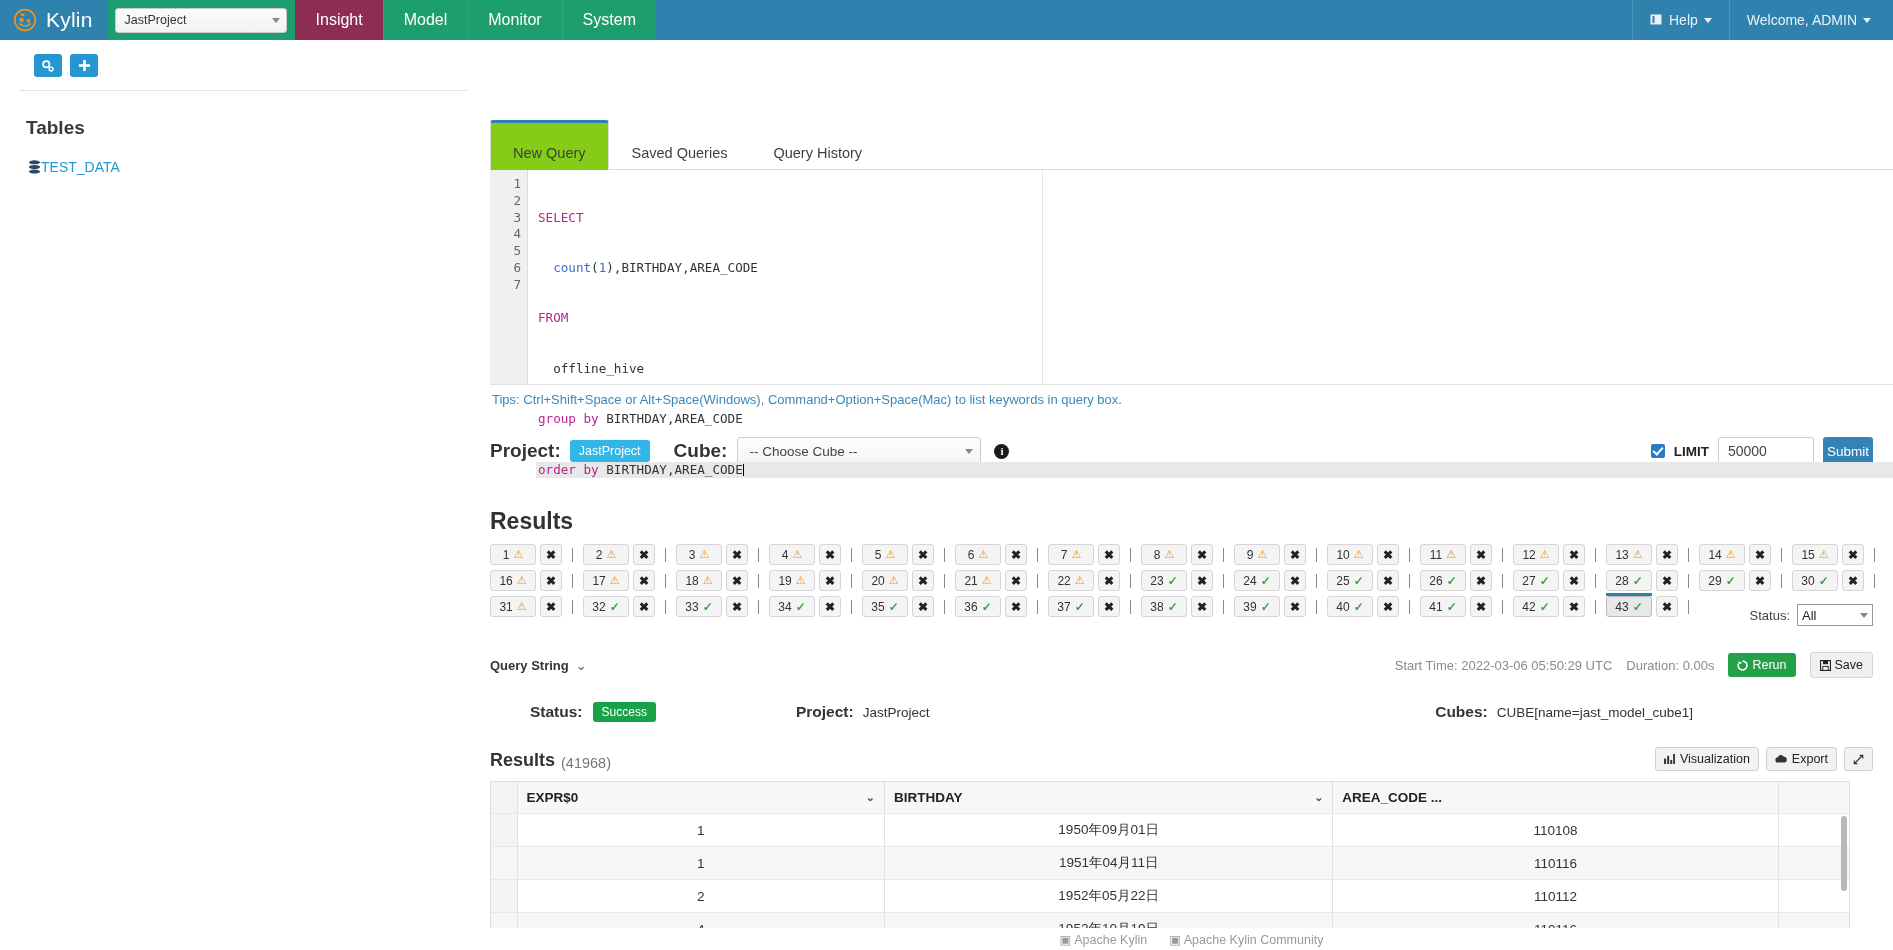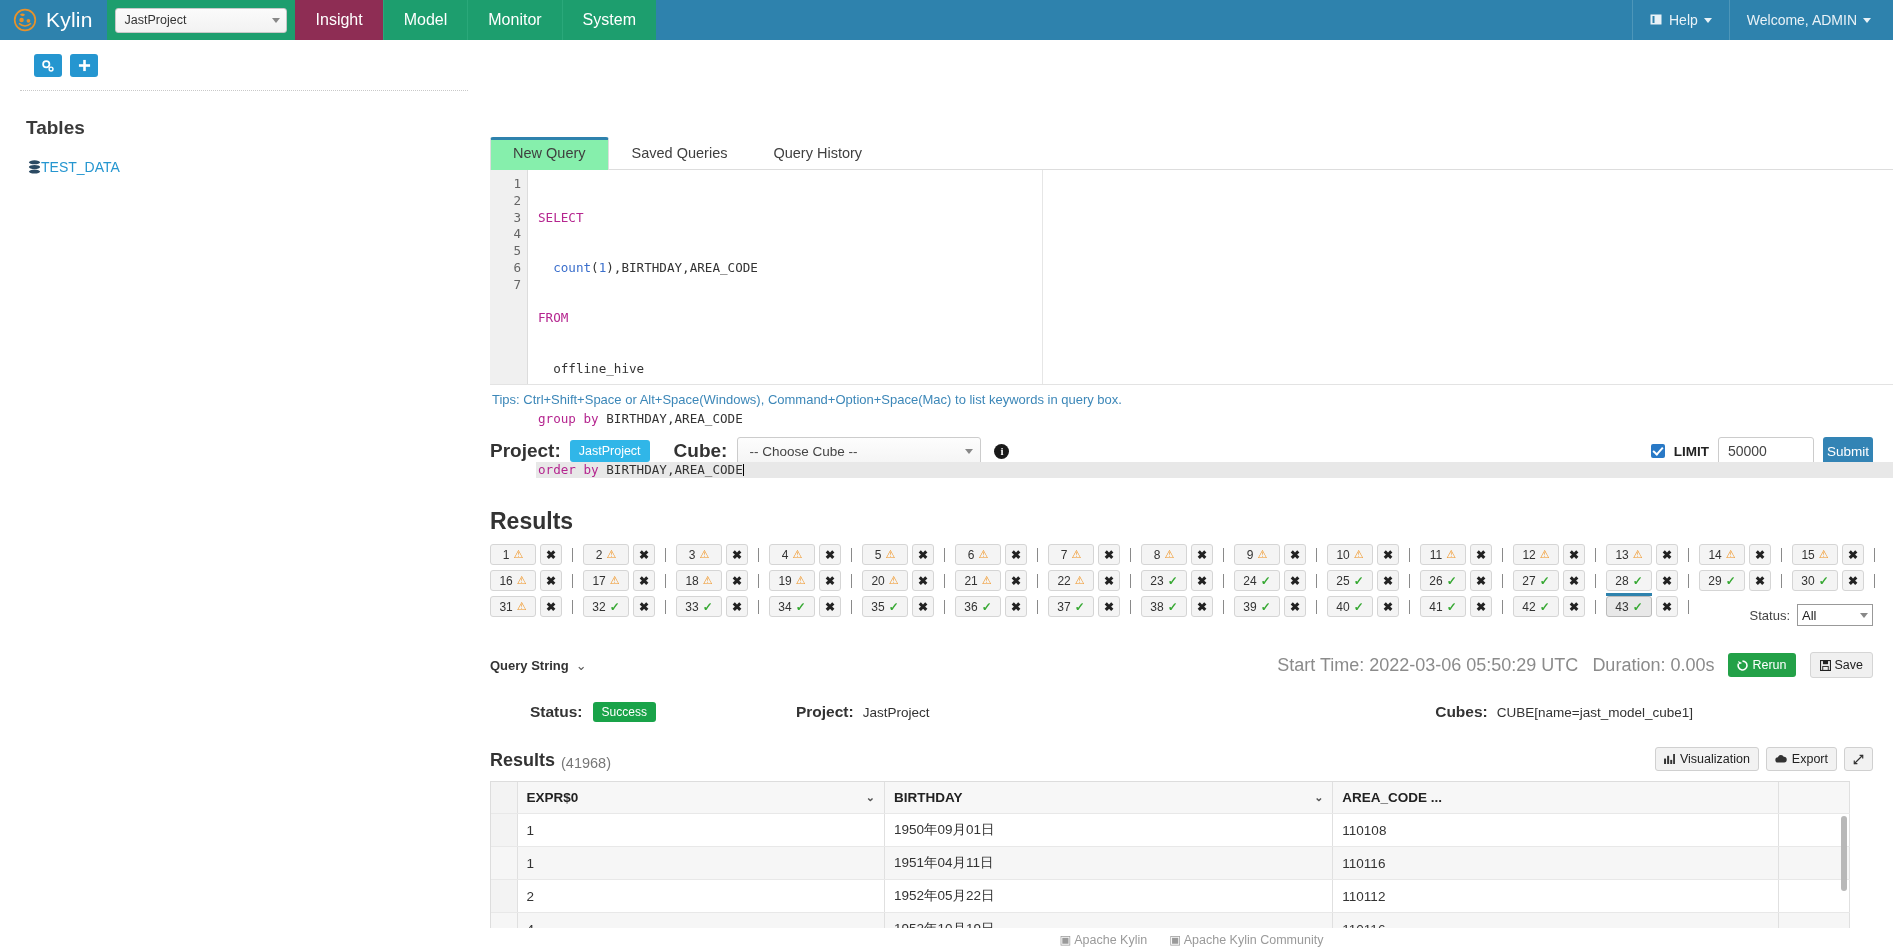--- a/index.html
+++ b/index.html
@@ -113,23 +113,23 @@
   }
   .qtab {
     padding: 7px 22px 8px 22px;
     font-size: 14.5px; color: #3f3f3f;
     border: 1px solid transparent;
     border-bottom: none;
     margin-bottom: -1px;
     line-height: 17px;
   }
   .qtab.active {
-    border-color: #ddd; background: #86efac;
+    border-color: #ddd; background: #84cc16;
     border-top: 3px solid #2e82ad;
-    padding-top: 5px;
+    padding-top: 22px;
     border-radius: 3px 3px 0 0;
   }
   
   .editor {
     height: 215px;
     border-bottom: 1px solid #e3e3e3;
     display: flex;
     font-family: "DejaVu Sans Mono", monospace;
     font-size: 12.6px;
     position: relative;
@@ -274,21 +274,21 @@
   .qs-row {
     display: flex; align-items: center;
     margin-top: 26px;
   }
   .qs-title { font-size: 13px; font-weight: bold; color: #333; }
   .chev2 { color: #555; font-size: 13px; margin-left: 7px; }
   .meta-right {
     margin-left: auto; display: flex; align-items: center; gap: 14px;
     padding-right: 20px;
   }
-  .meta-txt { color: #8b8b8b; font-size: 18px; }
+  .meta-txt { color: #8b8b8b; font-size: 13px; }
   .btn-rerun {
     background: #23a148; color: #fff; border-radius: 3px;
     padding: 5px 9px; font-size: 12.5px;
     display: flex; align-items: center; gap: 4px;
   }
   .btn-save {
     background: #f0f0f0; border: 1px solid #d5d5d5; color: #222;
     border-radius: 3px; padding: 5px 9px; font-size: 12.5px;
     display: flex; align-items: center; gap: 4px;
   }
@@ -313,21 +313,21 @@
   .tbl {
     margin-top: 10px; width: 1360px;
     border: 1px solid #ddd; border-right: none;
     border-collapse: collapse;
     position: relative;
   }
   .tbl table { border-collapse: collapse; width: 100%; }
   .tbl th, .tbl td {
     border-right: 1px solid #e0e0e0;
     border-bottom: 1px solid #e8e8e8;
-    text-align: left;
+    text-align: center;
     font-size: 13.5px;
     padding: 7px 9px;
     white-space: nowrap;
   }
   .tbl th {
     background: #f7f7f7; font-weight: bold; color: #222;
     padding: 8px 9px; height: 30px;
   }
   .tbl th.rowidx, .tbl td.rowidx {
     width: 26px; background: #f3f3f3; padding: 7px 4px;

